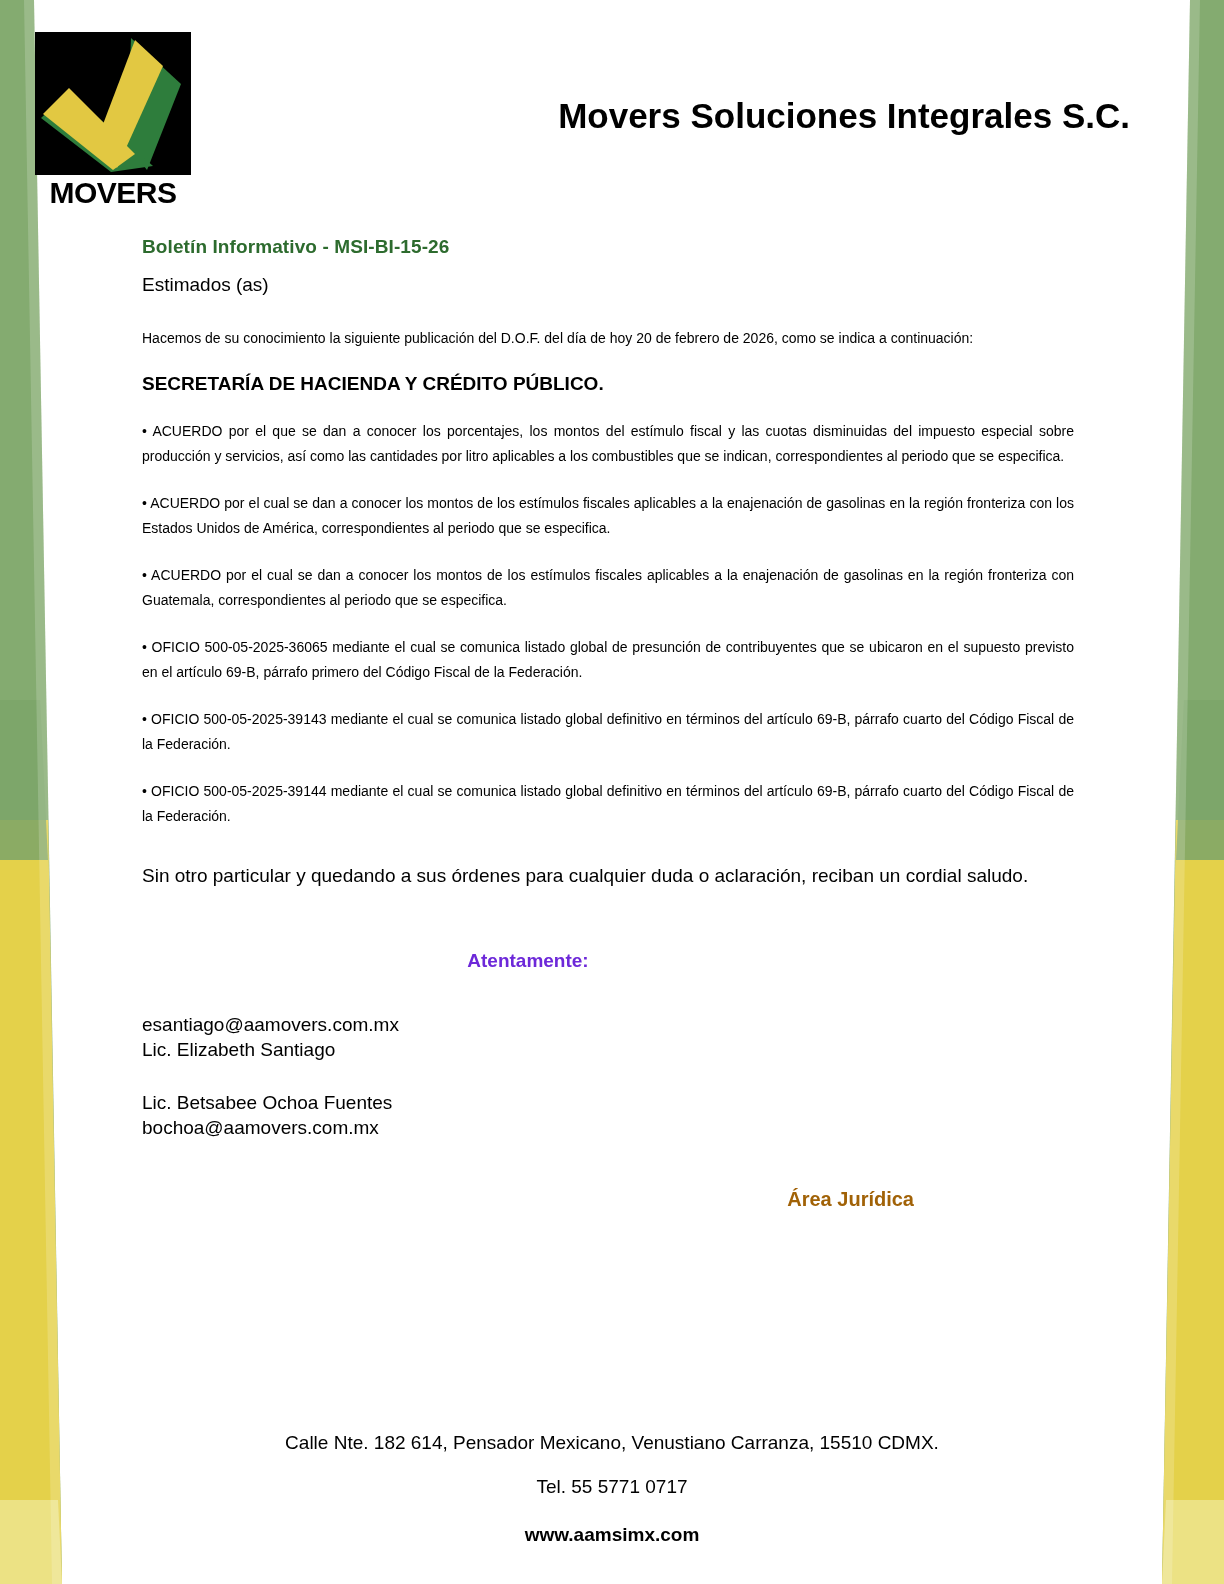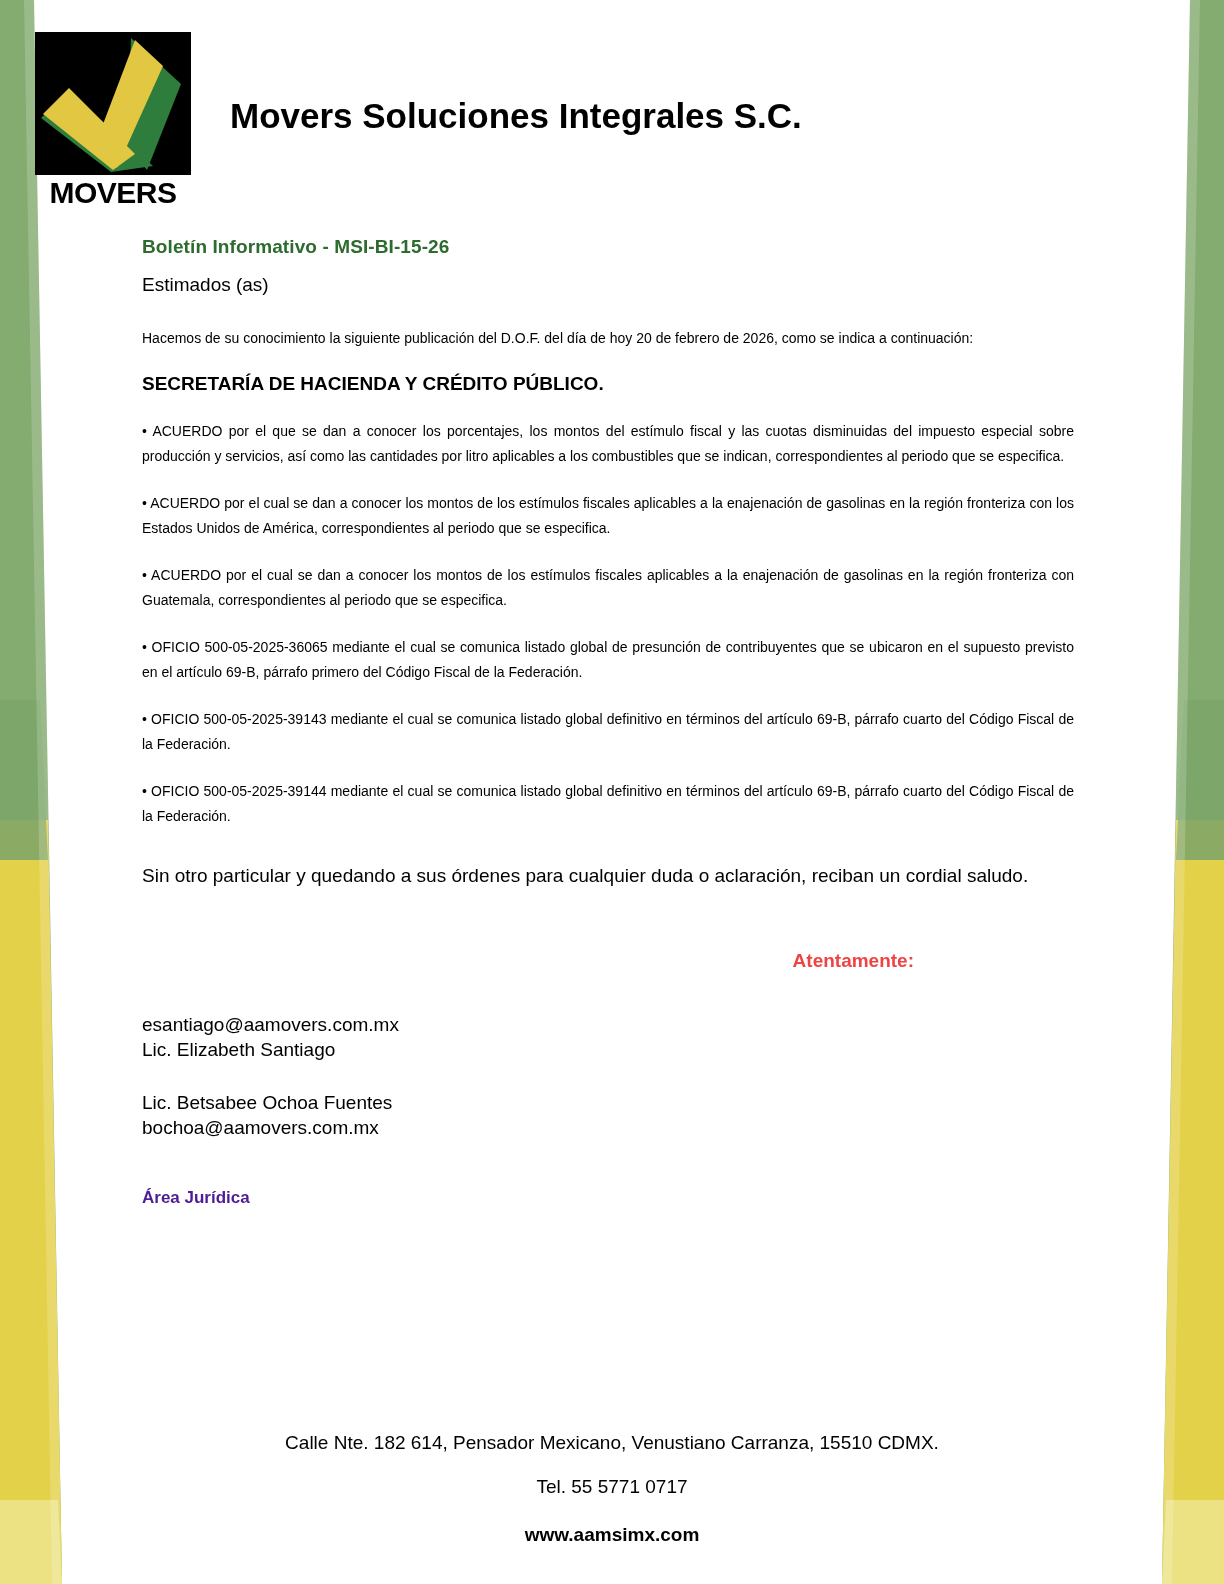--- a/index.html
+++ b/index.html
@@ -69,21 +69,21 @@
     letter-spacing: -0.5px;
     color: #000000;
     line-height: 34px;
     margin-top: 1px;
   }
   .company-title {
     position: absolute;
     left: 230px;
     top: 96px;
     width: 900px;
-    text-align: left;
+    text-align: right;
     font-family: "Liberation Sans", sans-serif;
     font-weight: bold;
     font-size: 35px;
     color: #000000;
     letter-spacing: 0px;
   }
 
   
   .content {
     position: absolute;
@@ -123,39 +123,39 @@
     margin: 8px 0 24px 0;
   }
   .closing {
     font-size: 19px;
     line-height: 25px;
     text-align: justify;
     color: #000000;
     margin: 34px 0 0 0;
   }
   .atentamente {
-    text-align: right;
-    font-weight: bold;
-    font-size: 19px;
-    color: #ef4444;
+    text-align: center;
+    font-weight: bold;
+    font-size: 19px;
+    color: #6d28d9;
     margin: 62px 0 0 0;
     padding-right: 160px;
   }
   .signer {
     font-size: 19px;
     line-height: 25px;
     color: #000000;
     margin: 40px 0 0 0;
   }
   .signer.second { margin-top: 28px; }
   .area {
-    text-align: left;
-    font-weight: bold;
-    font-size: 17px;
-    color: #4c1d95;
+    text-align: right;
+    font-weight: bold;
+    font-size: 20px;
+    color: #a16207;
     margin: 48px 0 0 0;
     padding-right: 160px;
   }
 
   
   .footer {
     position: absolute;
     left: 0;
     top: 1432px;
     width: 1224px;

